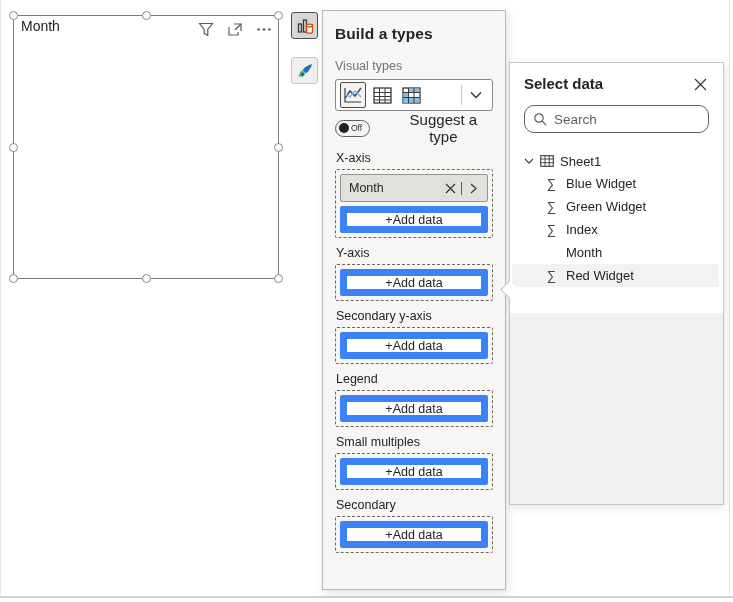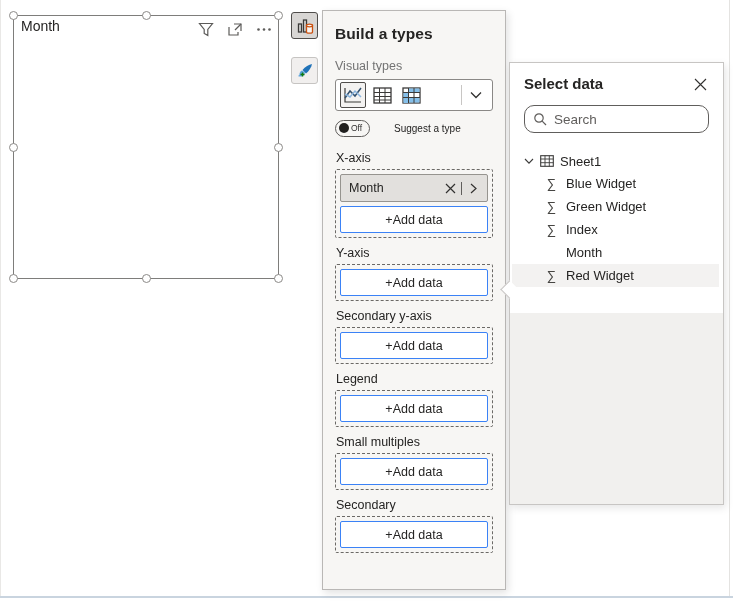--- a/index.html
+++ b/index.html
@@ -40,31 +40,31 @@
   .vt-icon.selected { border-color:#4f4d4b; background:#f3f2f1; }
   .vt-spacer { flex:1; }
   .vt-divider { width:1px; height:20px; background:#c8c6c4; margin-right:2px; }
   .vt-chevron { width:24px; height:26px; display:flex; align-items:center; justify-content:center; }
 
   .toggle-row { display:flex; align-items:center; gap:24px; height:18px; margin-bottom:14px; }
   .toggle-pill { width:35px; height:17px; border:1px solid #605e5c; border-radius:9px;
     display:flex; align-items:center; padding:0 3px; background:#f7f6f4; }
   .toggle-dot { width:10px; height:10px; border-radius:50%; background:#201f1e; }
   .toggle-state { font-size:8.5px; color:#323130; margin-left:2px; }
-  .toggle-label { font-size:10px; }
+  .toggle-label { font-size:15px;text-align:center; }
 
   .well { margin-bottom:8px; }
   .well-label { font-size:12.5px; margin:0 0 4px 1px; }
   .well-box { border:1px dashed #6b6966; border-radius:2px; padding:4px; }
   .pill { height:28px; background:#e2e0dd; border:1px solid #96948f; border-radius:2px;
     display:flex; align-items:center; padding:0 6px 0 8px; margin-bottom:4px; font-size:12.5px; }
   .pill-name { flex:1; }
   .pill-x, .pill-arrow { display:flex; align-items:center; justify-content:center; width:16px; height:16px; }
   .pill-div { width:1px; height:13px; background:#605e5c; margin:0 3px; }
-  .add-btn { display:block; width:100%; height:27px; background:#fff; border:1px solid #3b82f6;
+  .add-btn { display:block; width:100%; height:27px; background:#fff; border:7px solid #3b82f6;
     border-radius:2px; font-size:12.5px; font-family:inherit; color:#252423; text-align:center; }
 
   
   .select-panel { position:absolute; left:509px; top:62px; width:215px; height:443px;
     border:1px solid #c7c5c3; box-shadow:2px 3px 8px rgba(0,0,0,.10);
     display:flex; flex-direction:column; background:#f1f0ee; }
   .sd-white { height:250px; background:#fff; padding:12px 14px 0 14px; }
   .sd-empty { flex:1; background:#f1f0ee; }
   .sd-arrow { position:absolute; left:-7px; top:220px; width:13px; height:13px; background:#fff;
     border-left:1px solid #c7c5c3; border-bottom:1px solid #c7c5c3; transform:rotate(45deg); }

